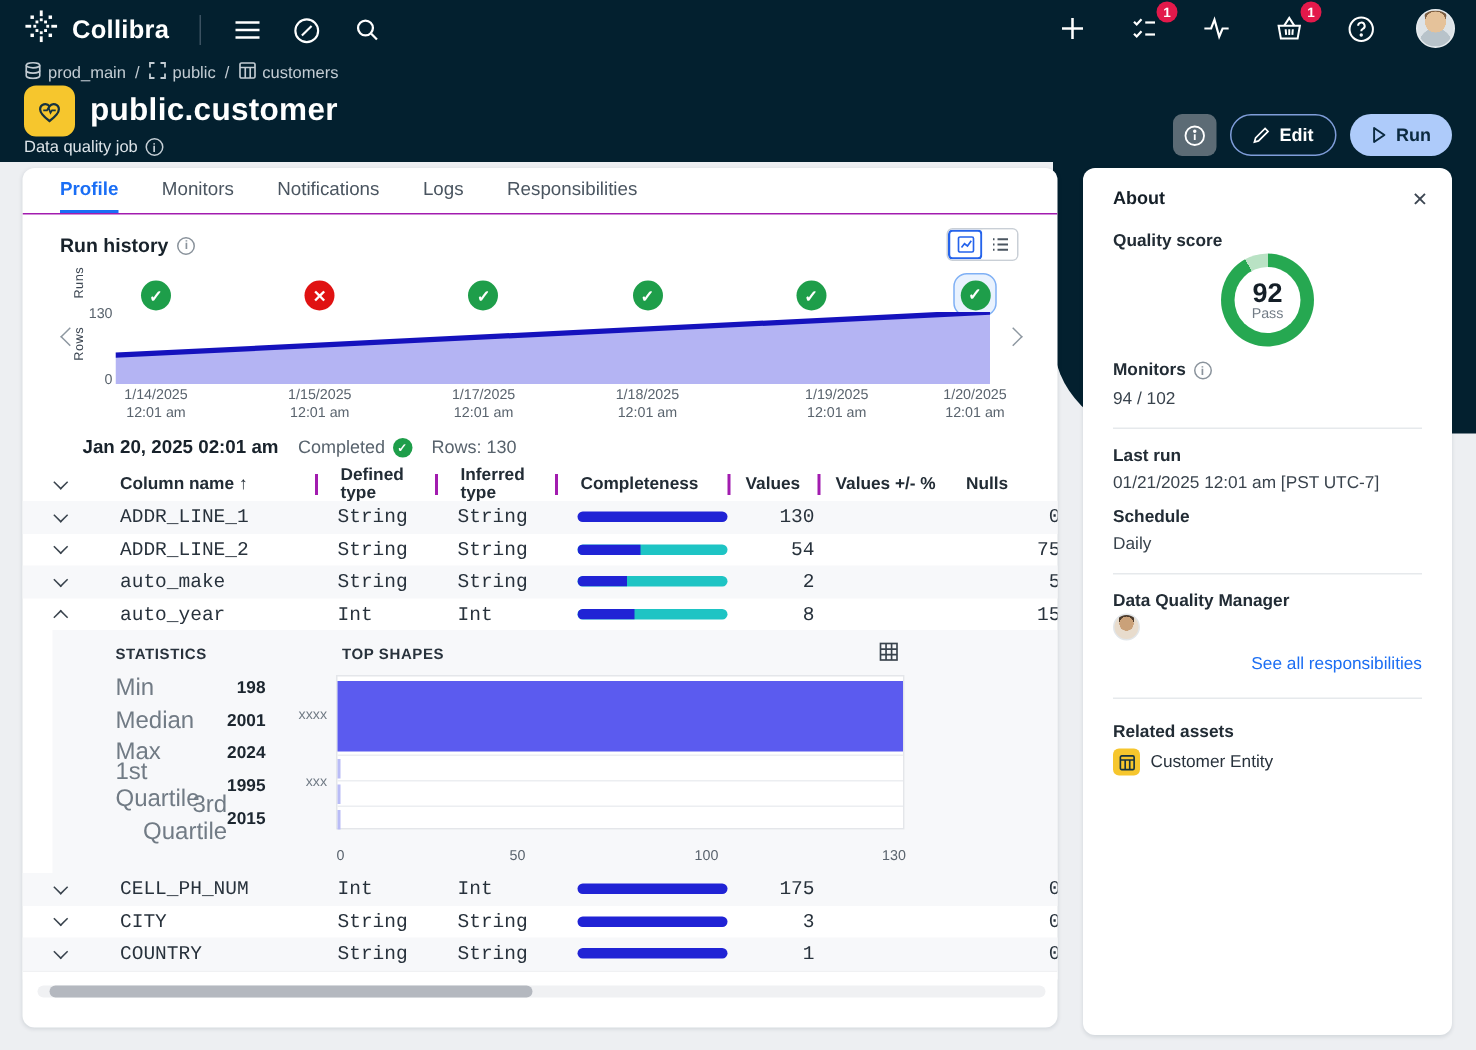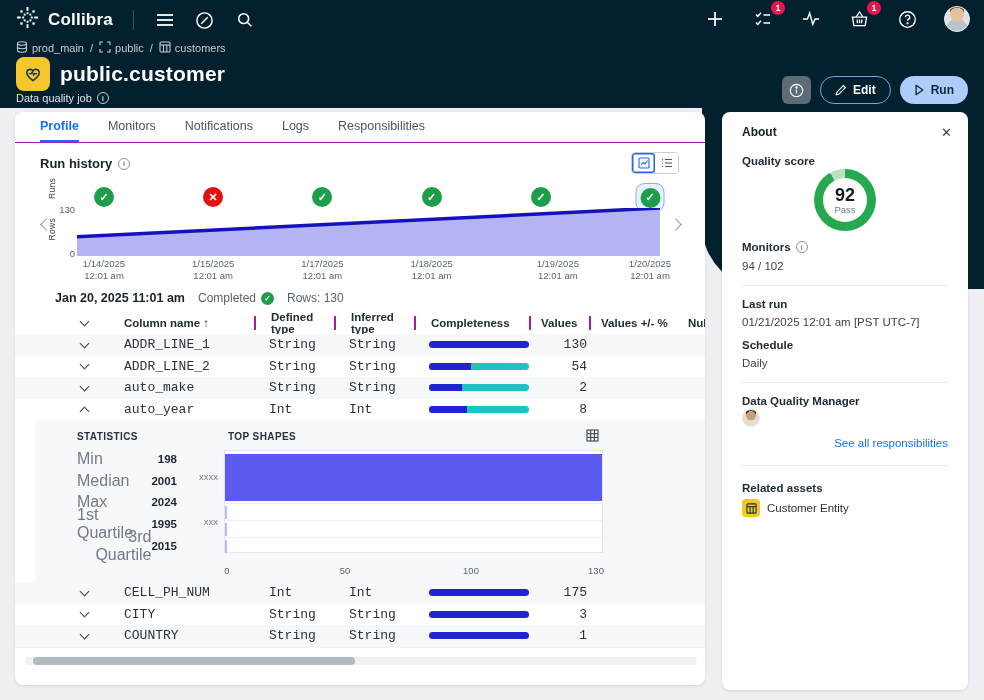--- a/index.html
+++ b/index.html
@@ -62,21 +62,21 @@
   .dates-row { position:absolute; top:146px; left:0; right:0; height:26px; }
   .date-pt { position:absolute; transform:translateX(-50%); text-align:center; font-size:9.5px; color:#5a646e; line-height:12px; }
 
   .statusline { position:absolute; top:179px; left:40px; display:flex; align-items:center; gap:13px; }
   .sl-date { font-size:12.5px; font-weight:700; color:#18222b; }
   .sl-status { font-size:12px; color:#58636d; display:flex; align-items:center; gap:5px; }
   .mini-check { width:13px; height:13px; border-radius:50%; background:#1e9e4a; color:#fff; font-size:8px; font-weight:700; display:flex; align-items:center; justify-content:center; }
   .sl-rows { font-size:12px; color:#58636d; }
 
   
-  .tgrid { display:grid; grid-template-columns:50px 145px 80px 80px 115px 60px 95px 67px; align-items:center; width:692px;padding-left:44px; }
+  .tgrid { display:grid; grid-template-columns:50px 145px 80px 80px 115px 60px 95px 67px; align-items:center; width:692px; }
   .thead { position:absolute; top:199px; left:0; height:23px; font-size:11.5px; font-weight:700; color:#222c35; }
   .th { display:flex; align-items:center; height:14px; padding-left:15px; }
   .th.sep { border-left:2px solid #a21caf; }
   .th.first { padding-left:0; justify-content:center; }
   .th.nulls { padding-left:4px; }
   .tbody { position:absolute; top:222px; left:0; width:692px; }
   .trow { height:21.5px; font-size:13px; color:#28323c; cursor:pointer;font-family:Liberation Mono, monospace; }
   .trow.alt { background:#f7f8fa; }
   .td { padding-left:15px; white-space:nowrap; }
   .td.cchev { padding-left:0; display:flex; justify-content:center; }
@@ -370,21 +370,21 @@
         <div>1/19/2025</div>
         <div>12:01 am</div>
       </div>
       <div class="date-pt" style="left: 635px;">
         <div>1/20/2025</div>
         <div>12:01 am</div>
       </div>
     </div>
 
   <div class="statusline">
-    <span class="sl-date">Jan 20, 2025  11:01 am</span>
+    <span class="sl-date">Jan 20, 2025  02:01 am</span>
     <span class="sl-status">
       <span>Completed</span>
       <span class="mini-check">✓</span>
     </span>
     <span class="sl-rows">Rows: 130</span>
   </div>
 
   <div class="thead tgrid">
     <div class="th first">
         <span class="chev"></span>

